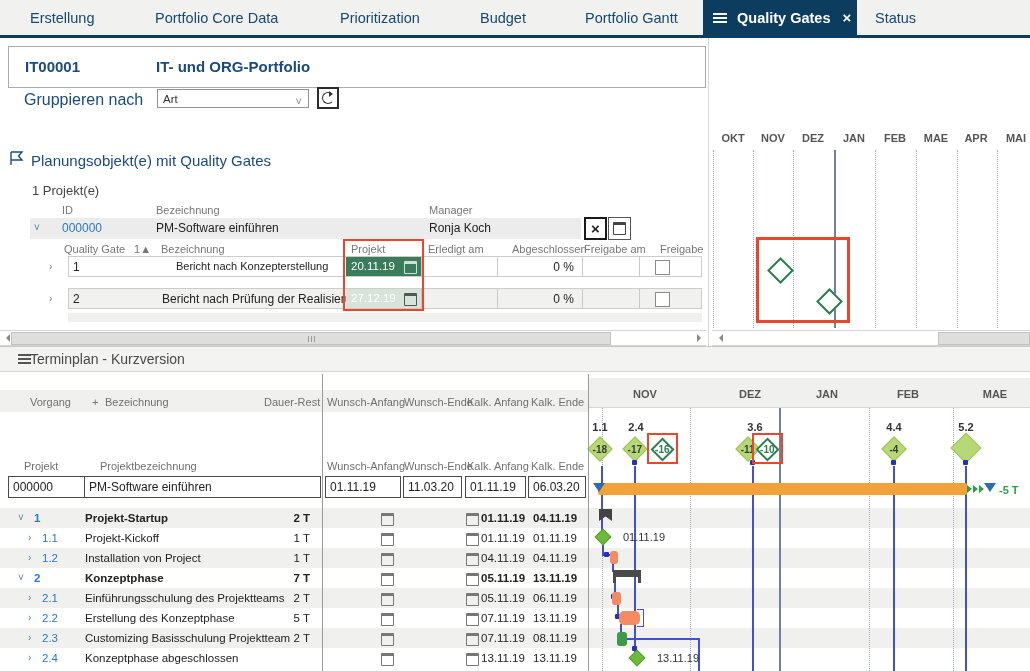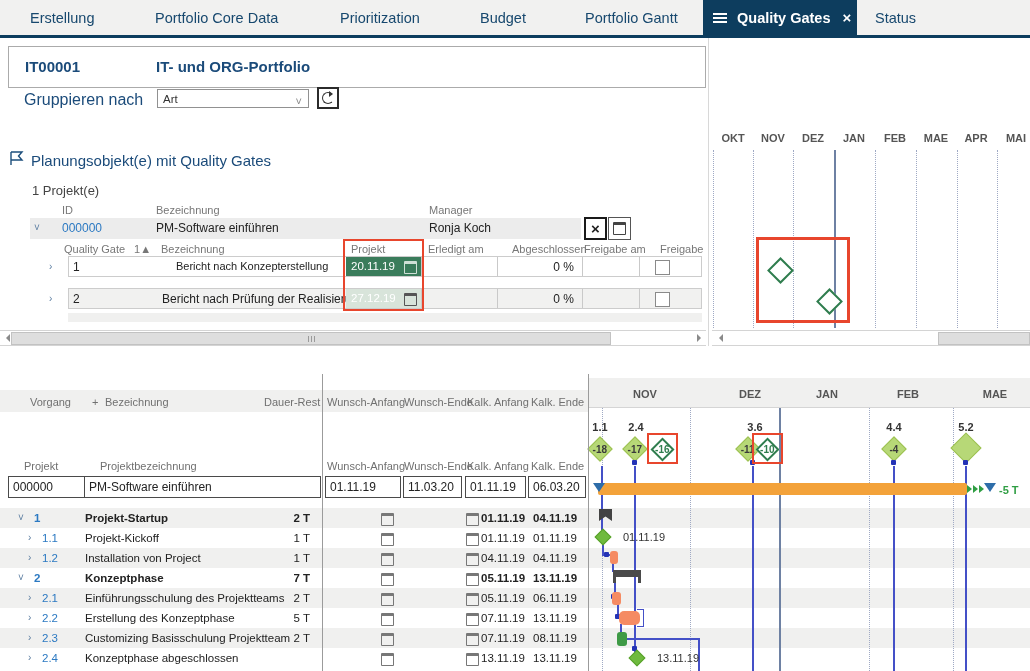--- a/index.html
+++ b/index.html
@@ -220,20 +220,28 @@
 
   <div class="dia o" style="left:771px;top:261px;width:19px;height:19px"></div>
   <div class="dia o" style="left:820px;top:292px;width:19px;height:19px"></div>
   <div class="redbox" style="left:756px;top:237px;width:94px;height:86px;border-width:3px"></div>
 
   <div class="sbar" style="left:712px;top:330px;width:318px">
     <span class="sarrow l" style="left:3px"></span>
     <div class="sthumb" style="left:226px;width:90px"></div>
   </div>
 
+  <div class="abs" style="left:0;top:346px;width:1030px;height:26px;background:#f3f3f2;border-top:1px solid #c9c9c9;border-bottom:1px solid #d5d5d5;box-sizing:border-box">
+    <span class="bars dark" style="position:absolute;left:8px;top:7px">
+        <i></i>
+        <i></i>
+        <i></i>
+      </span>
+    <span class="abs" style="left:30px;top:4px;font-size:14px;color:#4a4a4a">Terminplan - Kurzversion</span>
+  </div>
 
   <div class="band" style="left:0;top:390px;width:588px;height:22px">
     <span class="hlbl" style="left:30px;top:6px">Vorgang</span>
     <span class="hlbl" style="left:92px;top:6px">+</span>
     <span class="hlbl" style="left:105px;top:6px">Bezeichnung</span>
     <span class="hlbl" style="left:264px;top:6px">Dauer-Rest</span>
     <span class="hlbl" style="left:327px;top:6px">Wunsch-Anfang</span>
     <span class="hlbl" style="left:404px;top:6px">Wunsch-Ende</span>
     <span class="hlbl" style="left:467px;top:6px">Kalk. Anfang</span>
     <span class="hlbl" style="left:531px;top:6px">Kalk. Ende</span>

